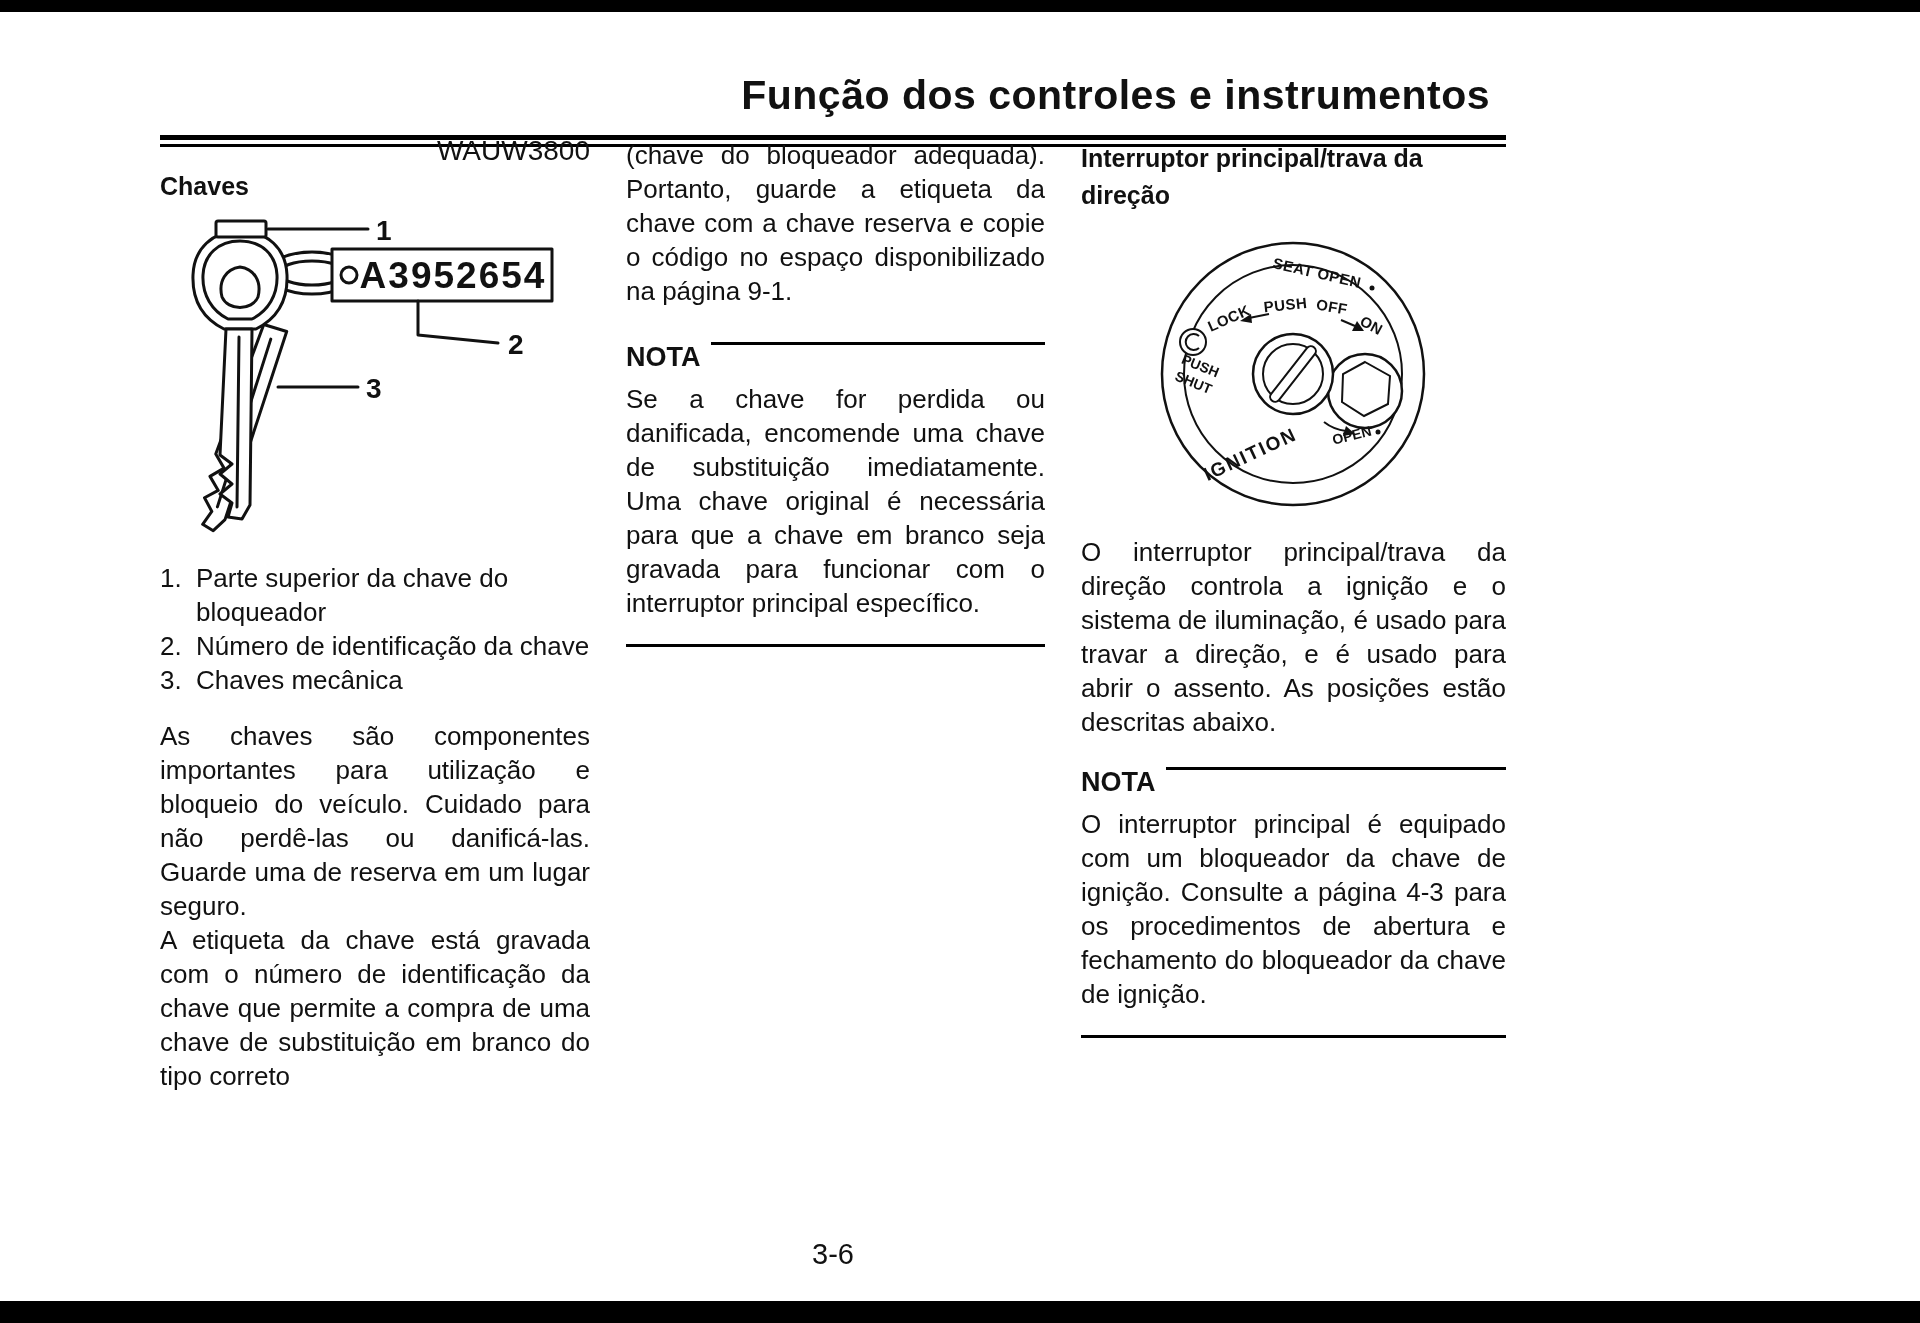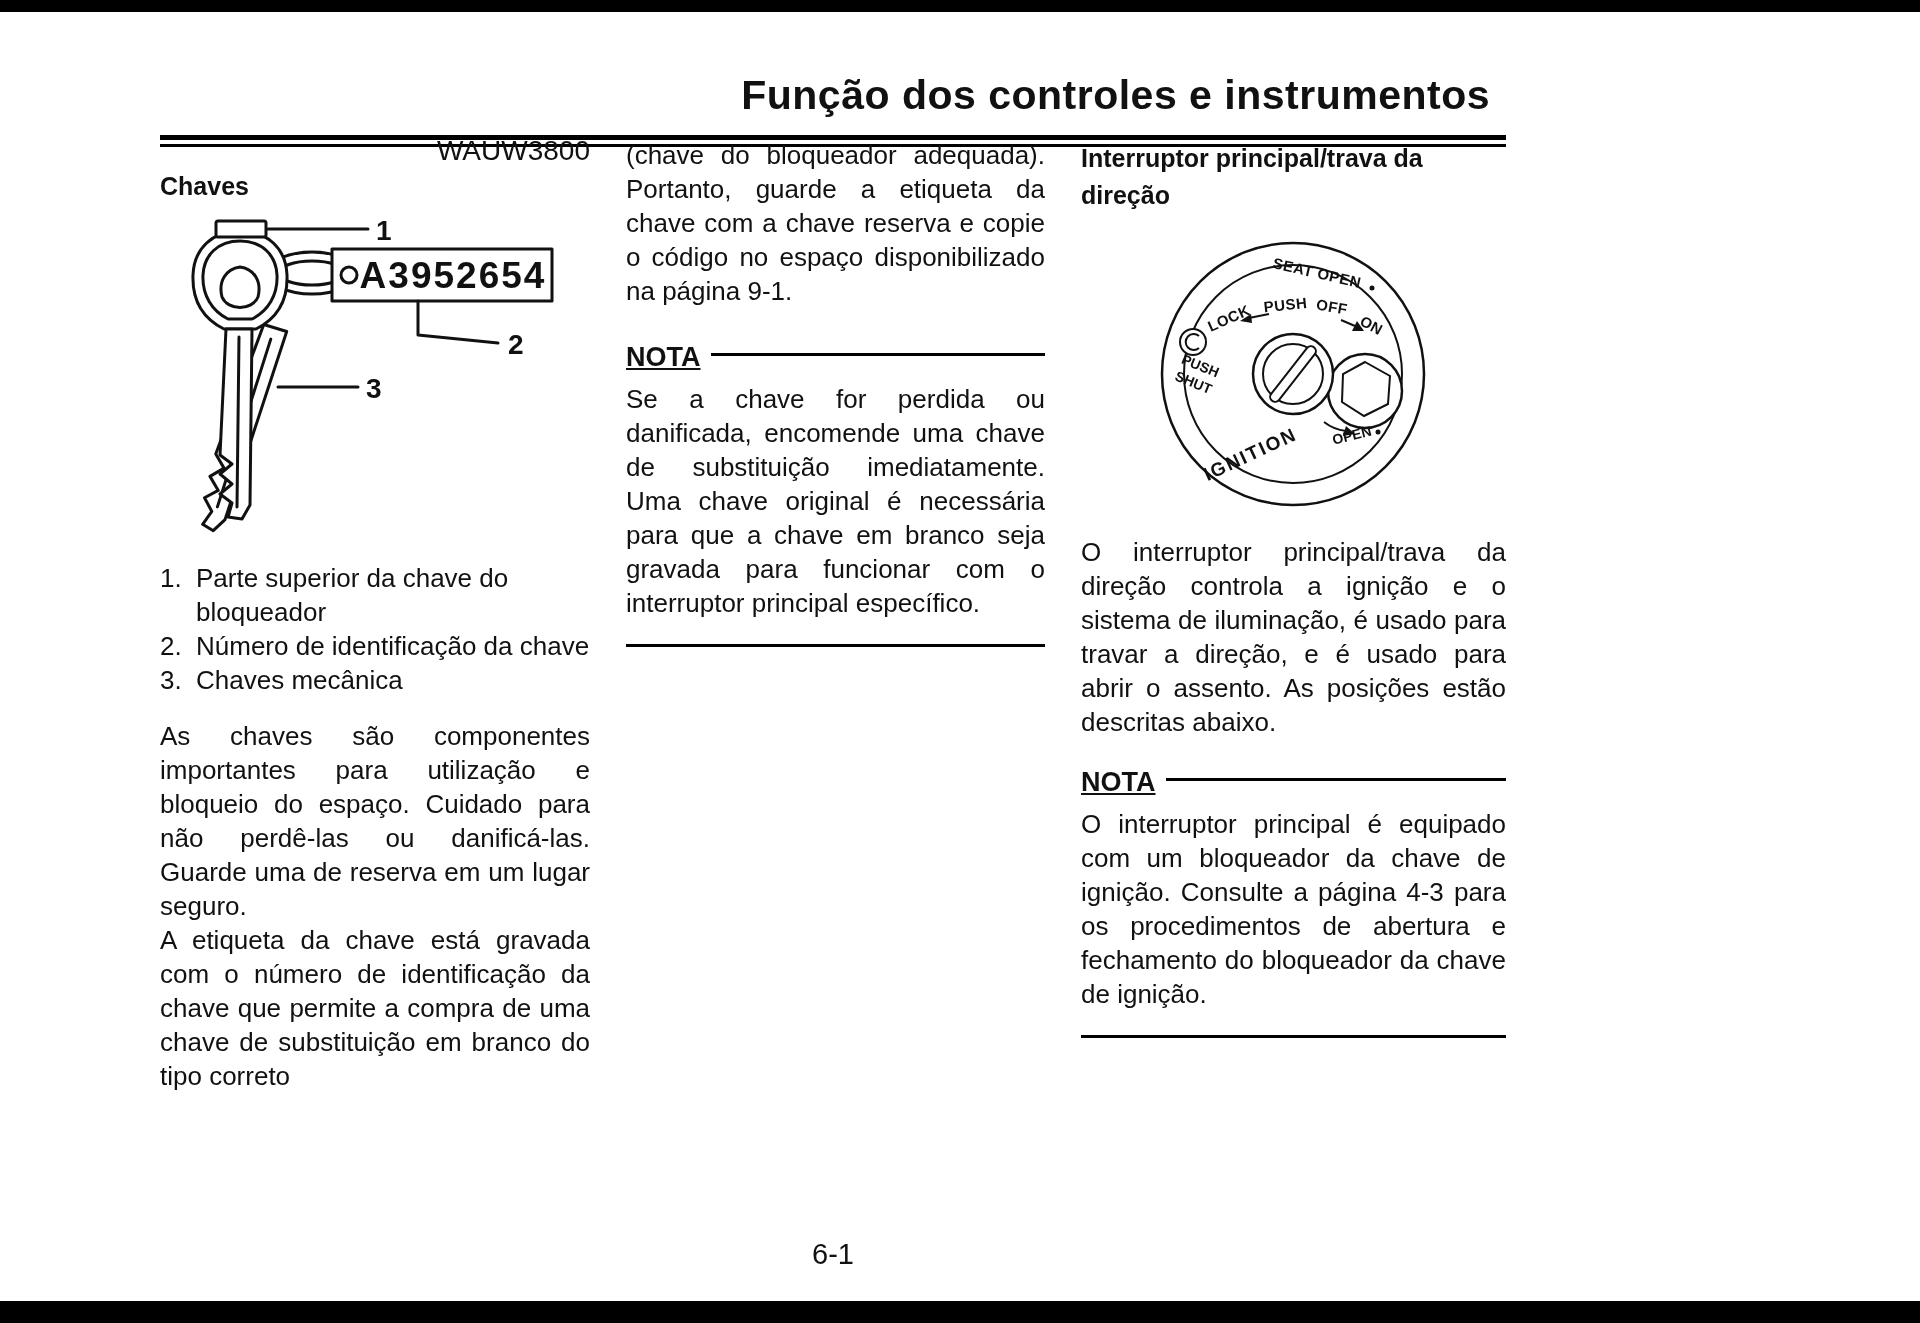--- a/index.html
+++ b/index.html
@@ -32,21 +32,21 @@
 
   figure{margin:10px 0 0;}
   .keys-svg{width:430px;height:330px;display:block;}
   .ignition-svg{width:425px;height:295px;display:block;margin-top:12px;}
 
   .legend{list-style:none;margin:16px 0 0;padding:0;font-size:26px;line-height:34px;}
   .legend li{display:flex;}
   .legend .li-num{width:36px;flex:none;}
   .legend .li-text{flex:1;}
 
-  .note-head{display:flex;align-items:center;margin-top:34px;text-decoration:underline;}
+  .note-head{display:flex;align-items:flex-start;margin-top:34px;}
   .note-label{font-size:27px;font-weight:bold;line-height:30px;}
   .note-line{flex:1;border-bottom:3px solid #000;margin:0 0 6px 10px;}
   .note-text{margin-top:10px;}
   .close-rule{border-top:3px solid #000;margin-top:24px;}
 
   .callout{font-size:28px;font-weight:bold;fill:#111;}
   .tag-text{font-size:37px;font-weight:bold;letter-spacing:2px;fill:#111;}
   .fig-label{font-size:15px;fill:#111;font-weight:bold;letter-spacing:0.5px;}
   .fig-label-sm{font-size:14px;fill:#111;font-weight:bold;}
   .fig-label-lg{font-size:19px;fill:#111;font-weight:bold;letter-spacing:2px;}
@@ -117,21 +117,21 @@
         <li>
           <span class="li-num">2.</span>
           <span class="li-text">Número de identificação da chave</span>
         </li>
         <li>
           <span class="li-num">3.</span>
           <span class="li-text">Chaves mecânica</span>
         </li>
       </ol>
 
-      <p class="body-p gap-top-md">As chaves são componentes importantes para utilização e bloqueio do espaço. Cuidado para não perdê-las ou danificá-las. Guarde uma de reserva em um lugar seguro.</p>
+      <p class="body-p gap-top-md">As chaves são componentes importantes para utilização e bloqueio do veículo. Cuidado para não perdê-las ou danificá-las. Guarde uma de reserva em um lugar seguro.</p>
       <p class="body-p">A etiqueta da chave está gravada com o número de identificação da chave que permite a compra de uma chave de substituição em branco do tipo correto</p>
     </section>
 
     <section>
       <p class="body-p">(chave do bloqueador adequada). Portanto, guarde a etiqueta da chave com a chave reserva e copie o código no espaço disponibilizado na página 9-1.</p>
 
       <div class="note-head">
         <span class="note-label">NOTA</span>
         <span class="note-line"></span>
       </div>
@@ -191,16 +191,16 @@
       <div class="note-head" style="margin-top:28px;">
         <span class="note-label">NOTA</span>
         <span class="note-line"></span>
       </div>
       <p class="body-p note-text">O interruptor principal é equipado com um bloqueador da chave de ignição. Consulte a página 4-3 para os procedimentos de abertura e fechamento do bloqueador da chave de ignição.</p>
       <div class="close-rule"></div>
     </section>
 
   </div>
 
-  <div class="page-number">6-1</div>
+  <div class="page-number">3-6</div>
 
   <div class="bar bar-bottom"></div>
 </div>
 
 </body></html>

